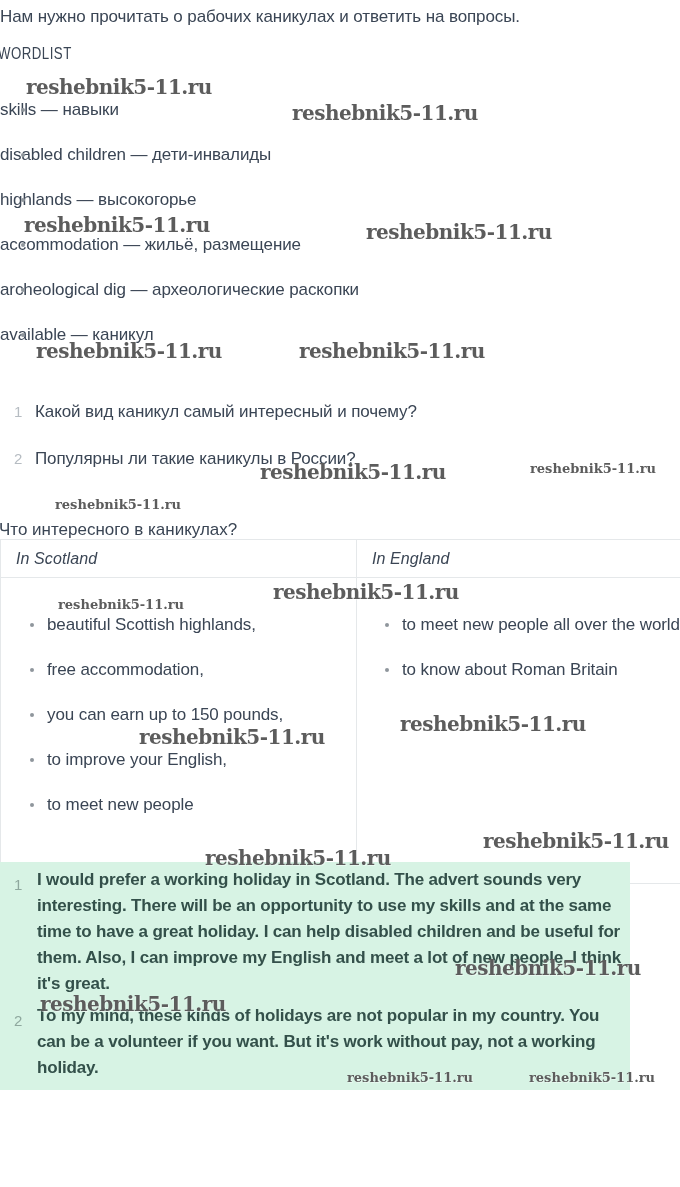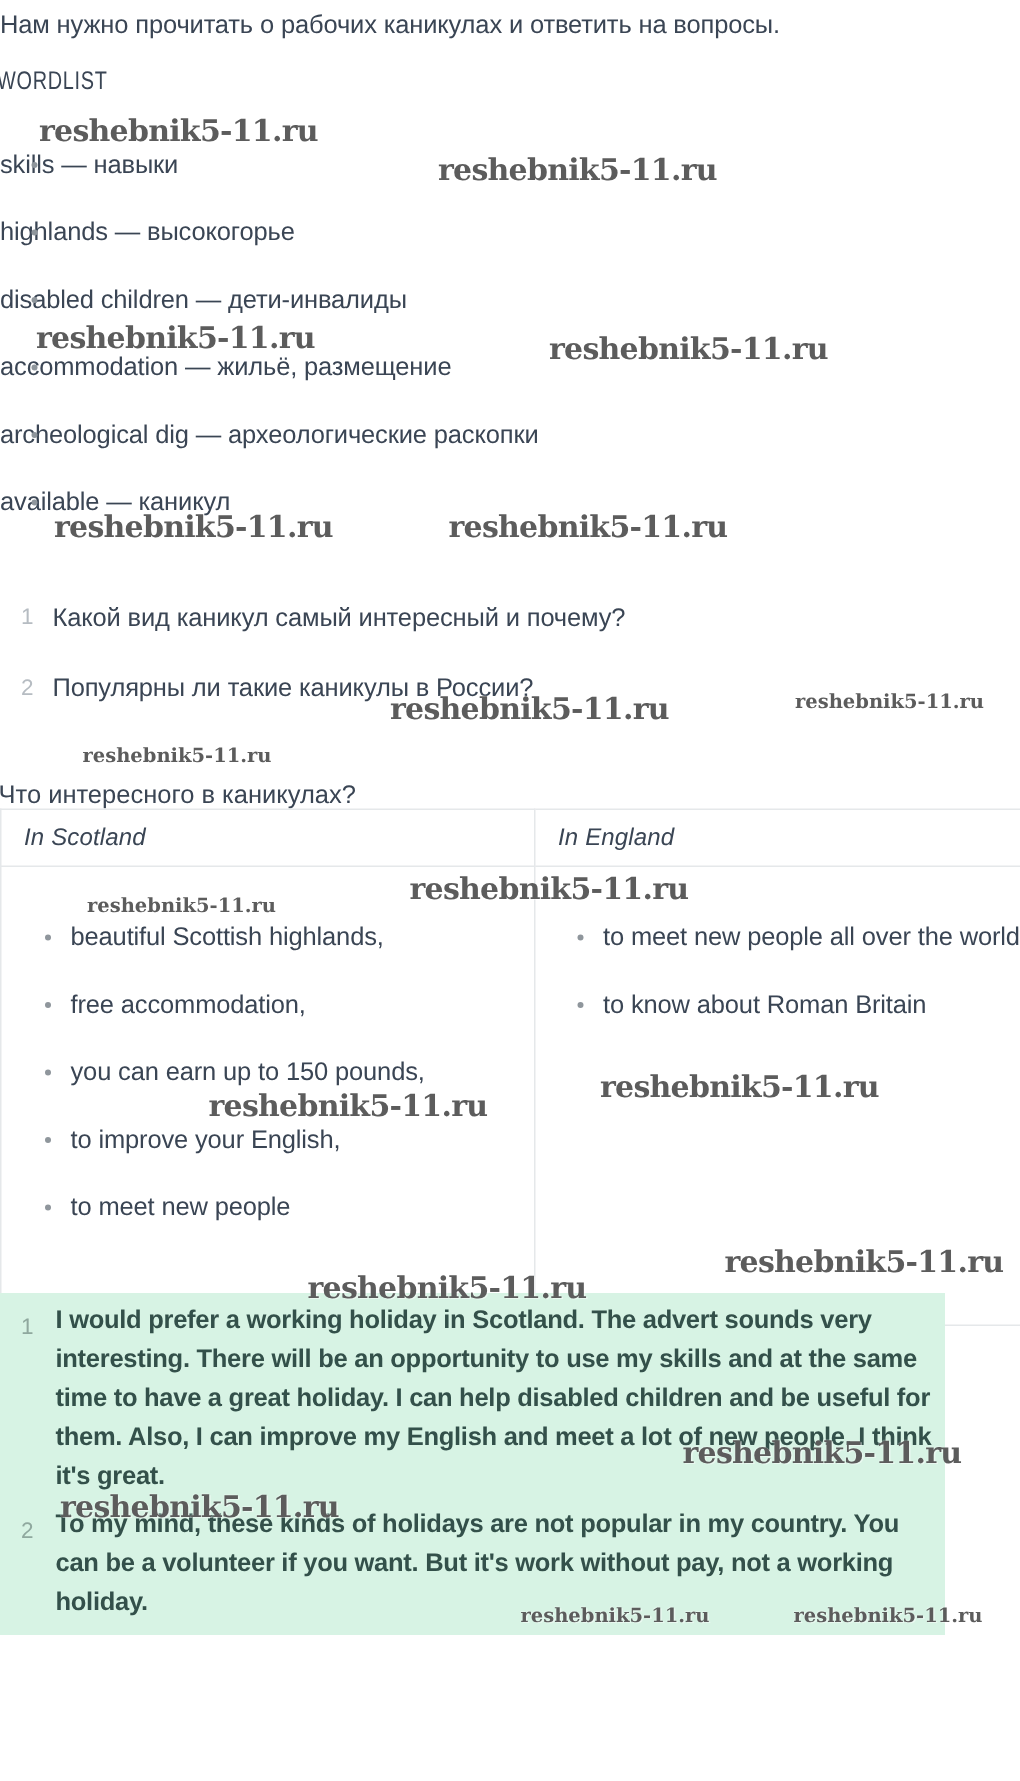--- a/index.html
+++ b/index.html
@@ -71,22 +71,22 @@
 <div class="page" style="--text: #3a4554; --green-bg: #d7f3e4; --green-text: #33504a; --border: #e5e8ea; --wm: #5c5c5c;">
 
   <div class="page-title">Нам нужно прочитать о рабочих каникулах и ответить на вопросы.</div>
 
   <div class="wordlist-heading">
     <span>WORDLIST</span>
   </div>
 
   <ul class="wordlist">
     <li>skills — навыки</li>
+    <li>disabled children — дети-инвалиды</li>
     <li>highlands — высокогорье</li>
-    <li>disabled children — дети-инвалиды</li>
     <li>accommodation — жильё, размещение</li>
     <li>archeological dig — археологические раскопки</li>
     <li>available — каникул</li>
   </ul>
 
   <div class="questions">
     <div class="q-item">
       <span class="q-num">1</span>
       <span class="q-text">Какой вид каникул самый интересный и почему?</span>
     </div>

